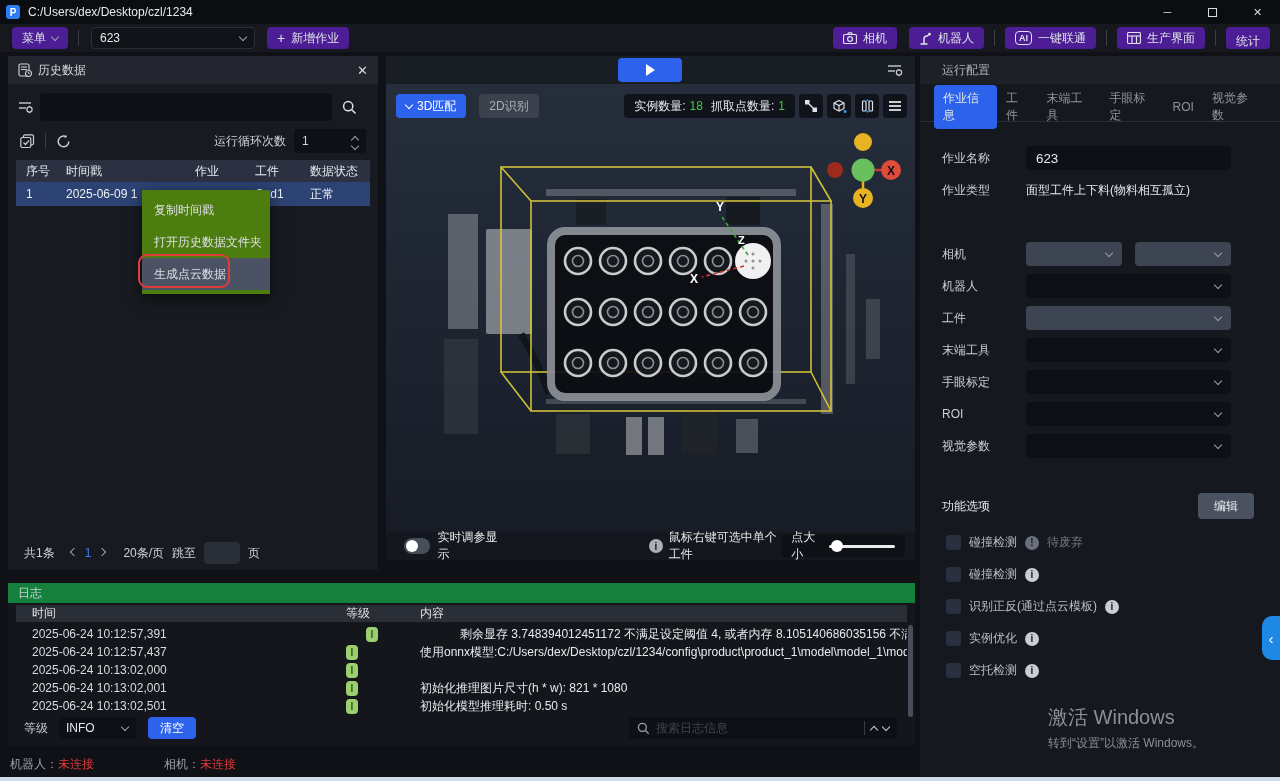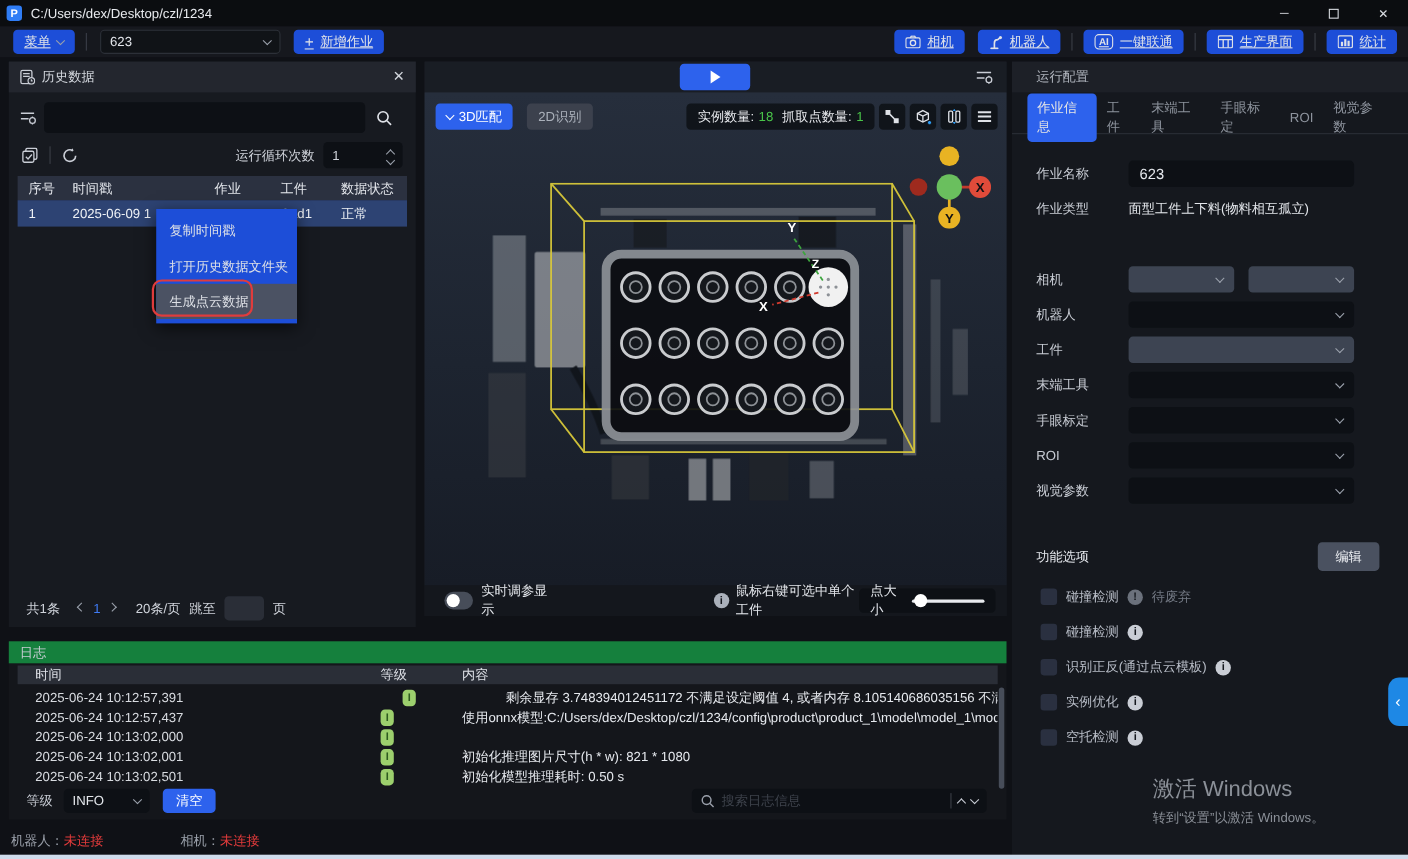--- a/index.html
+++ b/index.html
@@ -9,21 +9,21 @@
   
   #titlebar { position:absolute; left:0; top:0; width:1280px; height:24px; background:#0b0d10; display:flex; align-items:center; }
   .app-logo { width:14px; height:14px; margin-left:6px; border-radius:3px; background:#2f7df6; color:#fff; font-size:10px; font-weight:bold; display:flex; align-items:center; justify-content:center; }
   .win-title { margin-left:8px; color:#e8eaee; font-size:12px; }
   .win-btns { margin-left:auto; display:flex; height:24px; }
   .win-btn { width:45px; height:24px; display:flex; align-items:center; justify-content:center; color:#d8dbe0; font-size:11px; }
   .max-glyph { width:9px; height:9px; border:1px solid #d8dbe0; }
 
   
   #toolbar { position:absolute; left:0; top:24px; width:1280px; height:28px; background:#16181e; display:flex; align-items:center; }
-  .tb-btn { height:22px; background:#1d4ed8; border-radius:4px; color:#dfe2e8; display:flex; align-items:center; gap:6px; padding:0 10px; margin-left:12px;text-decoration:underline; }
+  .tb-btn { height:22px; background:#4c1d95; border-radius:4px; color:#dfe2e8; display:flex; align-items:center; gap:6px; padding:0 10px; margin-left:12px; }
   .tb-divider { width:1px; height:16px; background:#3a3e47; margin:0 10px; }
   .sel { background:#101317; border:1px solid #2c3038; border-radius:4px; height:22px; display:flex; align-items:center; padding:0 8px; color:#e4e7ec; }
   .chv { width:6px; height:6px; border-right:1.4px solid #9aa0ab; border-bottom:1.4px solid #9aa0ab; transform:rotate(45deg); margin-top:-3px; flex:none; }
   .chv.up { transform:rotate(-135deg); margin-top:3px; }
   .tb-right { margin-left:auto; display:flex; align-items:center; margin-right:10px; }
   .plus { color:#dfe2e8; font-size:14px; line-height:1; }
   .ai-badge { border:1.4px solid #dfe2e8; border-radius:4px; font-size:9px; font-weight:bold; padding:1px 3px; }
 
   
   .panel-hd { height:28px; background:#23262e; display:flex; align-items:center; padding:0 10px; color:#d4d8de; }
@@ -33,21 +33,21 @@
   #hist-search-row { position:absolute; left:0; top:36px; width:370px; height:30px; display:flex; align-items:center; }
   .hist-input { margin-left:6px; width:292px; height:28px; background:#0d1015; border:none; border-radius:4px; color:#e4e7ec; padding:0 8px; }
   #hist-ctrl-row { position:absolute; left:0; top:72px; width:370px; height:26px; display:flex; align-items:center; padding:0 12px; }
   .loop-box { width:72px; height:24px; background:#0d1015; border-radius:4px; display:flex; align-items:center; padding:0 8px; margin-left:8px; }
   .spin { display:flex; flex-direction:column; gap:3px; margin-left:auto; }
   .htable { position:absolute; left:8px; top:104px; width:354px; }
   .hrow { display:flex; height:22px; align-items:center; }
   .hrow.head { background:#2b3140; color:#e4e7ec; }
   .hrow.sel-row { background:#2d4373; height:24px; color:#eef1f5; }
   .hc1{width:50px;padding-left:10px;} .hc2{width:129px;} .hc3{width:60px;} .hc4{width:55px;} .hc5{width:60px;}
-  #ctx-menu { position:absolute; left:134px; top:134px; width:128px; background:#1d4ed8; box-shadow:0 4px 14px rgba(0,0,0,.6); z-index:5; padding:4px 0; }
+  #ctx-menu { position:absolute; left:134px; top:134px; width:128px; background:#4d7c0f; box-shadow:0 4px 14px rgba(0,0,0,.6); z-index:5; padding:4px 0; }
   .ctx-item { height:32px; display:flex; align-items:center; padding-left:12px; color:#dde0e6; }
   .ctx-item.hl { background:#4b5263; }
   #ctx-red { position:absolute; left:-4px; top:64px; width:92px; height:34px; border:2.5px solid #e03c3c; border-radius:9px; z-index:6; pointer-events:none; }
   #hist-pager { position:absolute; left:8px; top:482px; width:370px; height:30px; display:flex; align-items:center; gap:8px; padding-left:8px; color:#cfd3da; }
   .pg-num { color:#3f7bf5; }
   .pg-input { width:36px; height:22px; background:#2a2e37; border:none; border-radius:4px; color:#e4e7ec; padding:0 6px; }
 
   
   #vp { position:absolute; left:386px; top:56px; width:529px; height:504px; background:#191d24; }
   #vp-topbar { position:absolute; left:0; top:0; width:529px; height:28px; background:#191d24; }
@@ -172,21 +172,21 @@
       <div class="tb-btn" style="margin-left:0;">
         <svg class="ic" width="14" height="12" viewBox="0 0 14 12">
             <rect x="0.5" y="0.5" width="13" height="11" rx="1.5" fill="none" stroke="#dfe2e8" stroke-width="1.2"></rect>
             <line x1="0.5" y1="4" x2="13.5" y2="4" stroke="#dfe2e8" stroke-width="1.2"></line>
             <line x1="5" y1="4" x2="5" y2="11.5" stroke="#dfe2e8" stroke-width="1.2"></line>
             <line x1="9.5" y1="4" x2="9.5" y2="11.5" stroke="#dfe2e8" stroke-width="1.2"></line>
           </svg>
         <span>生产界面</span>
       </div>
       <div class="tb-divider"></div>
-      <div class="tb-btn" style="margin-left:0;">
+      <div class="tb-btn" style="margin-left:0;flex-direction:column;">
         <svg class="ic" width="14" height="12" viewBox="0 0 14 12">
             <rect x="0.5" y="0.5" width="13" height="11" rx="1.5" fill="none" stroke="#dfe2e8" stroke-width="1.2"></rect>
             <rect x="3" y="6" width="2" height="4" fill="#dfe2e8"></rect>
             <rect x="6" y="3.5" width="2" height="6.5" fill="#dfe2e8"></rect>
             <rect x="9" y="5" width="2" height="5" fill="#dfe2e8"></rect>
           </svg>
         <span>统计</span>
       </div>
     </div>
   </div>

